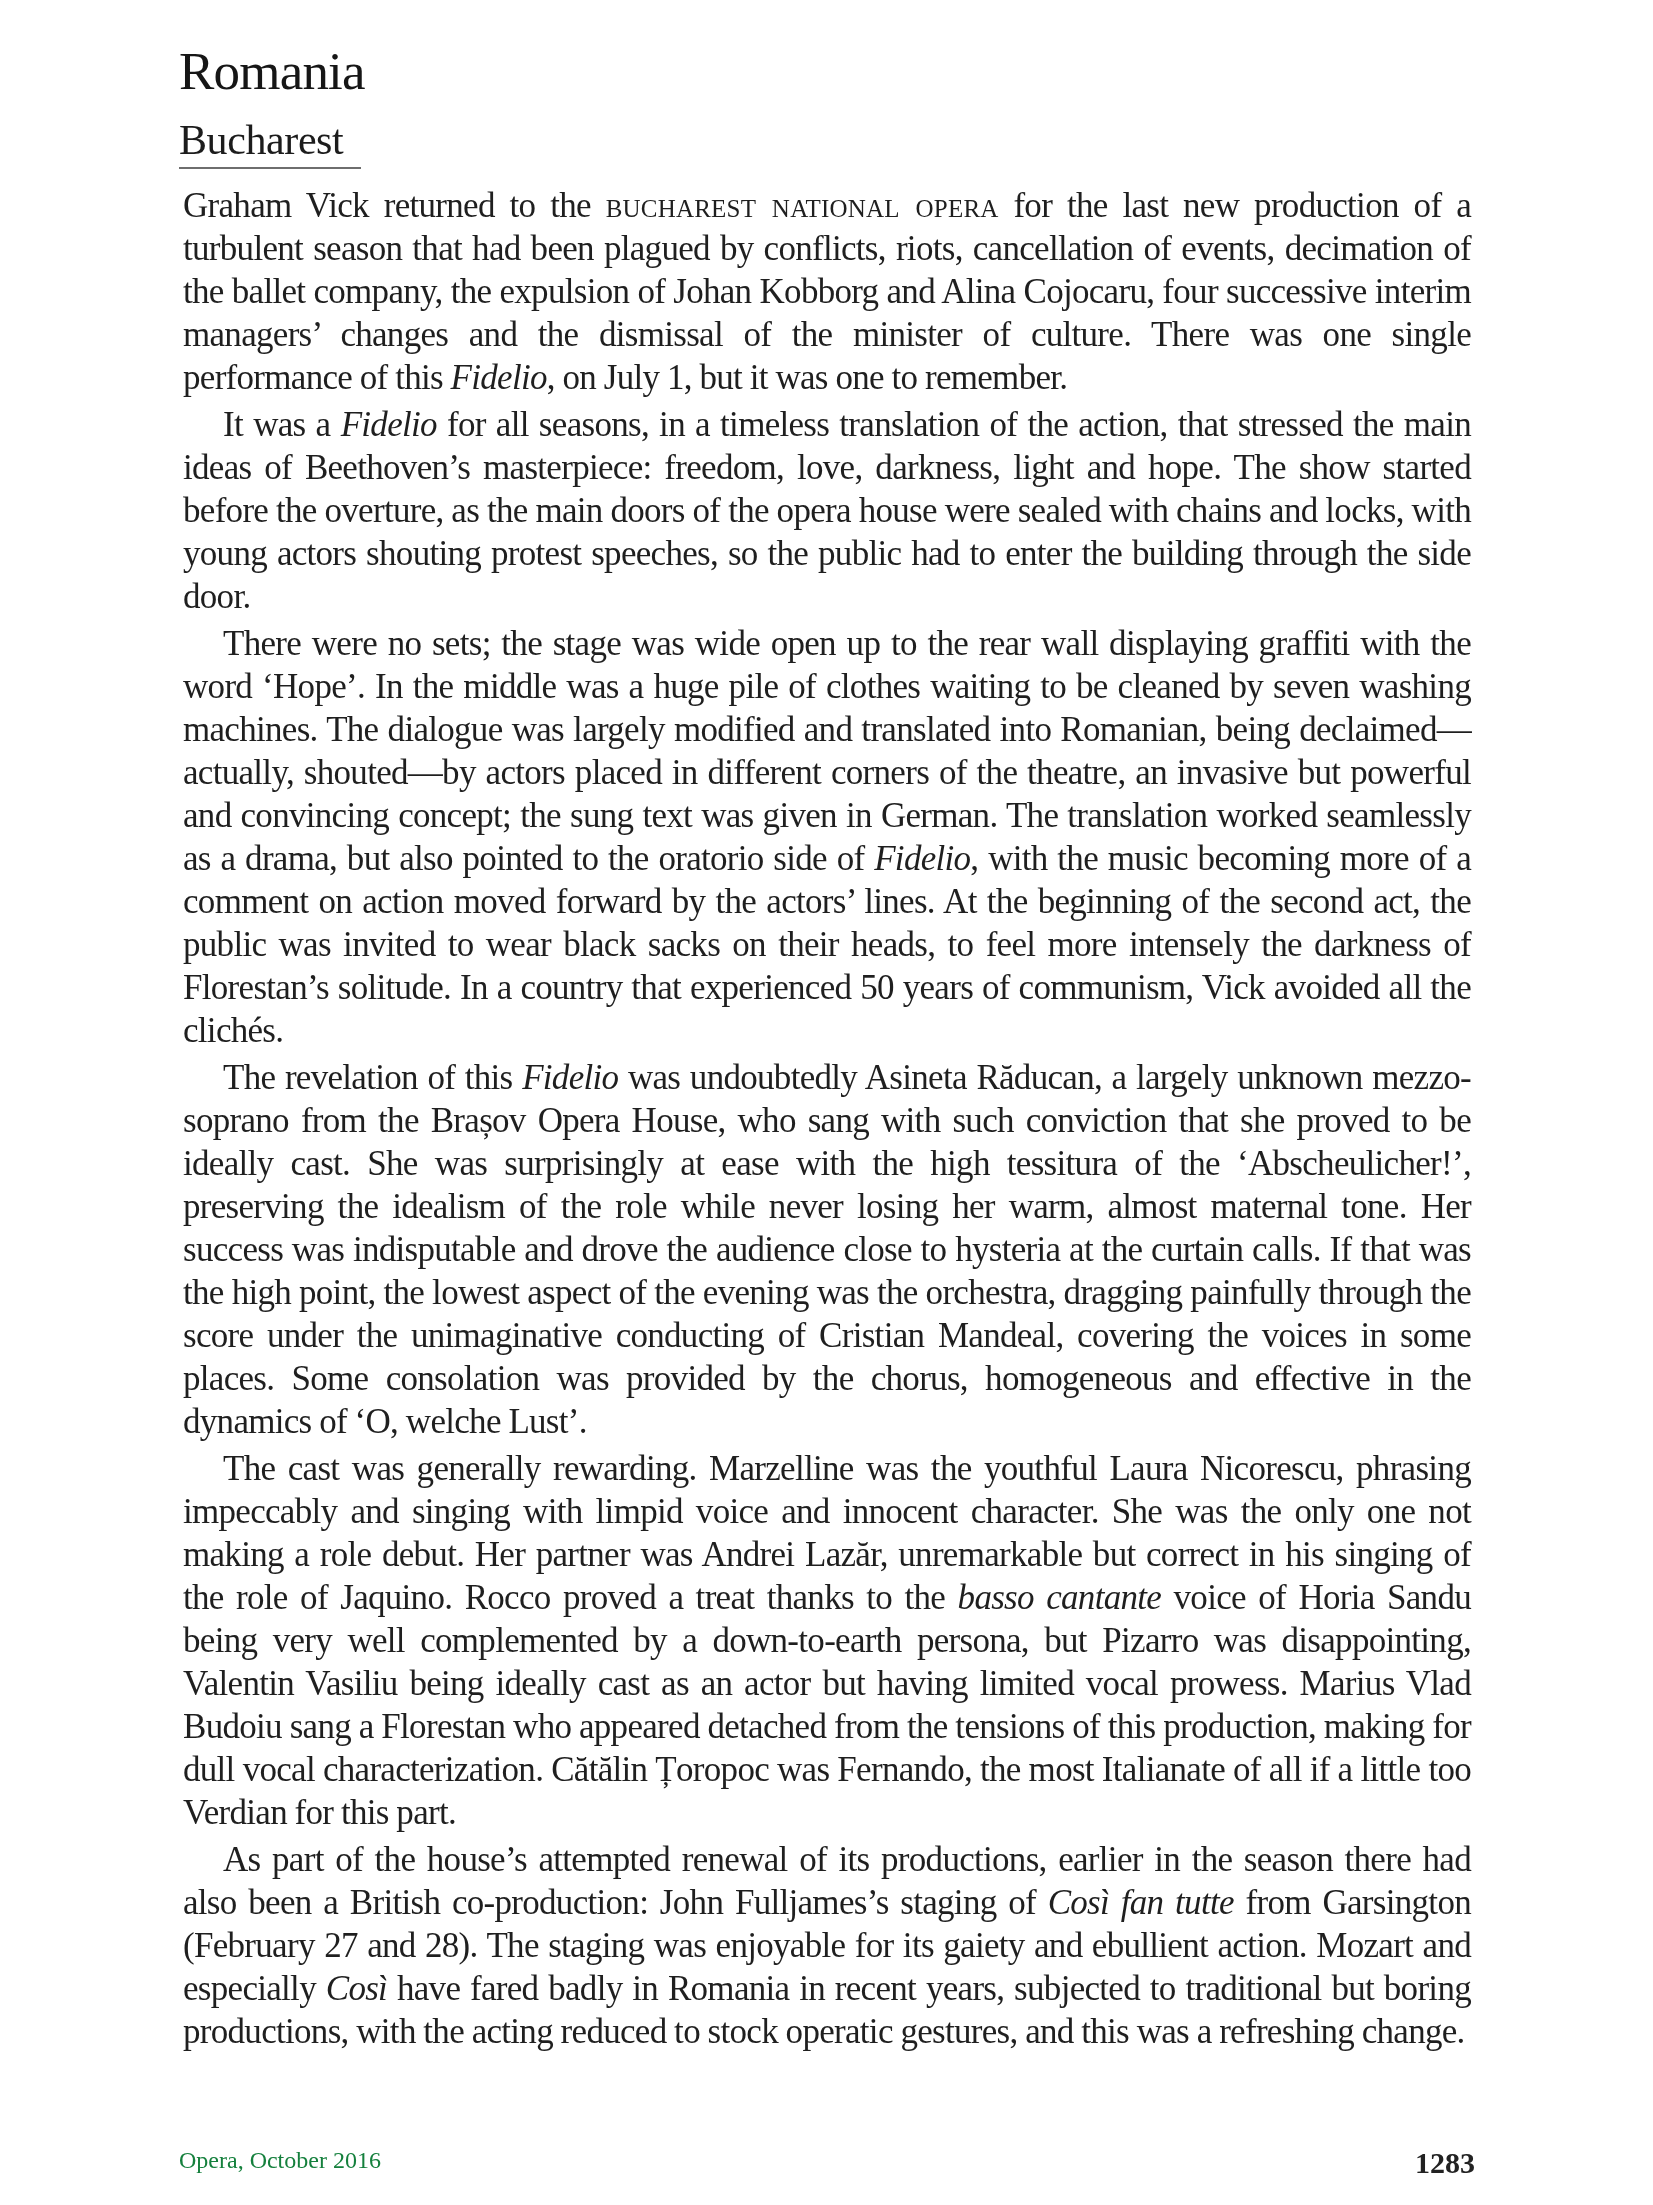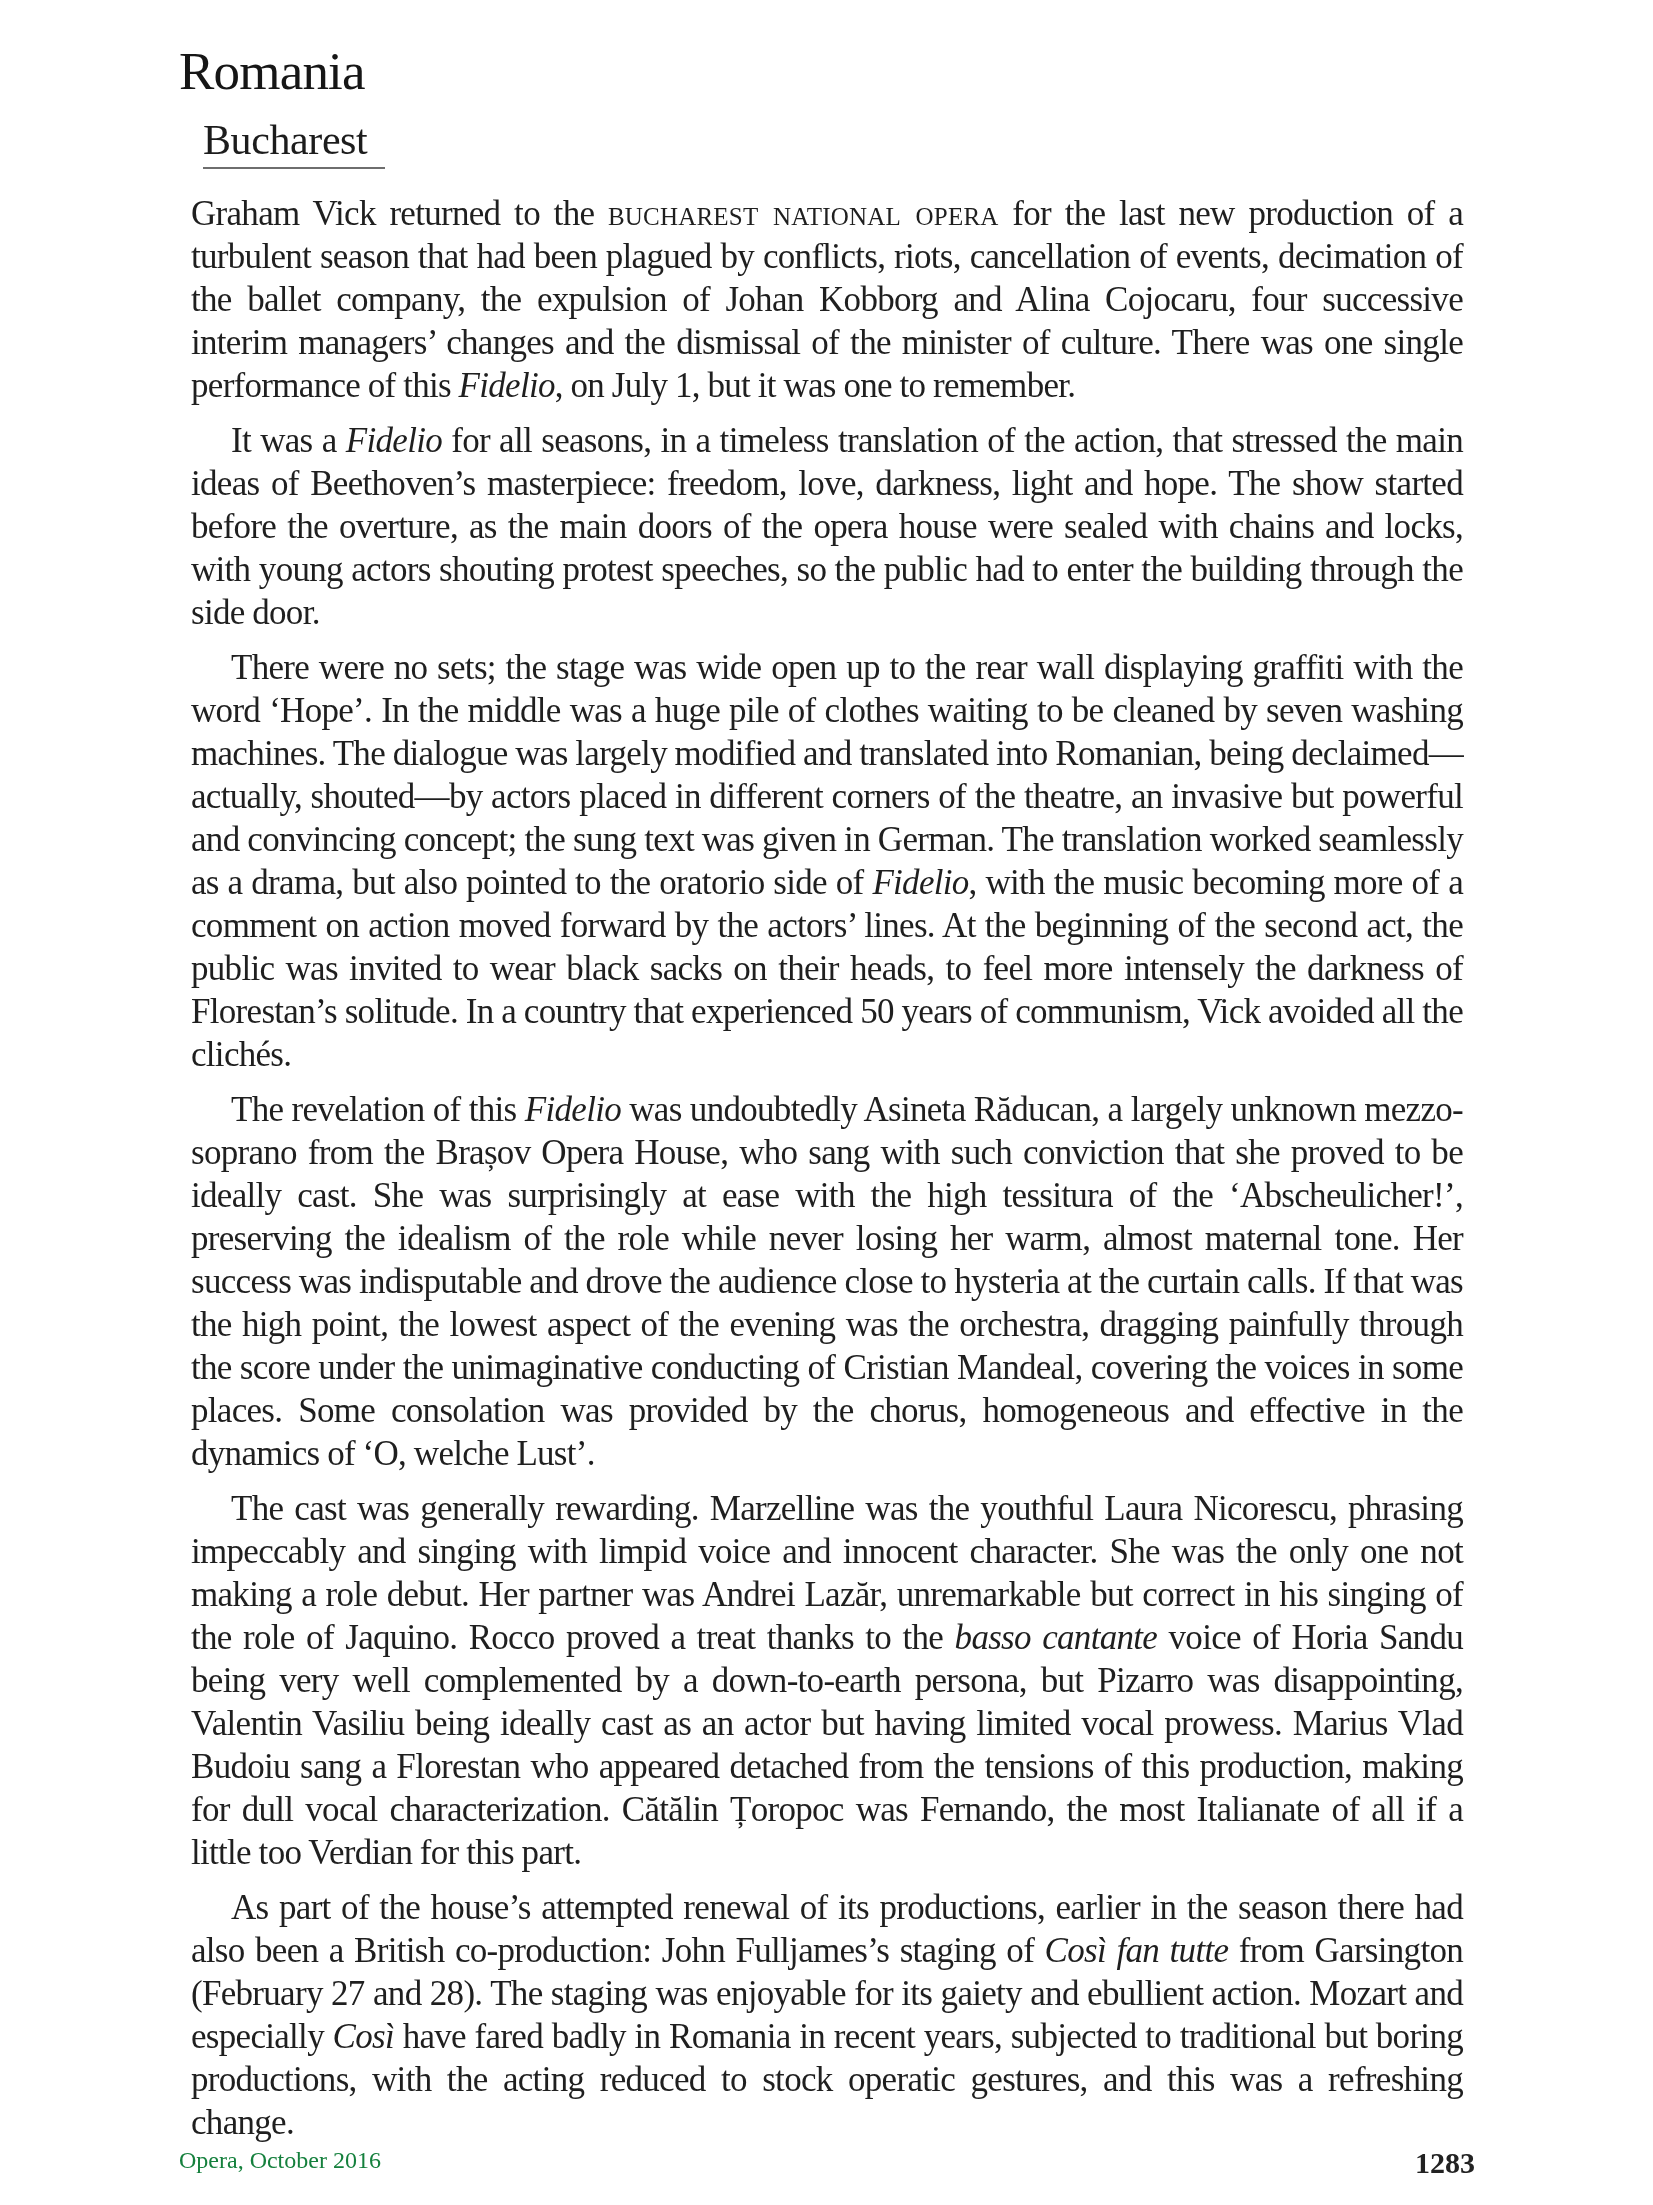--- a/index.html
+++ b/index.html
@@ -10,35 +10,35 @@
   }
   .page {
     position: absolute; left: 179px; top: 0; width: 1296px;
   }
   .country {
     position: absolute; left: 0; top: 45px;
     font-size: 53px; font-weight: normal; line-height: 1; letter-spacing: -0.8px;
     color: #161616; margin: 0;
   }
   .city-wrap {
-    position: absolute; left: 0; top: 119px; margin-left: 24px;
+    position: absolute; left: 0; top: 119px;
   }
   .city {
     font-size: 42px; line-height: 1; margin: 0; font-weight: normal; color: #1c1c1c;
     display: inline-block; letter-spacing: -0.4px;
   }
   .city-rule {
     position: absolute; left: 0; top: 48px; width: 182px; height: 2.4px; background: #6e6e6e;
   }
   .body-text {
     position: absolute; left: 0; top: 180px; width: 1296px;
     font-size: 35px; line-height: 43px;
     text-align: justify; letter-spacing: -0.7px; word-spacing: -0.4px;
   }
-  .body-text p { margin: 12px; text-indent: 0; font-family: Liberation Serif, serif; }
+  .body-text p { margin: 4px; text-indent: 0; font-family: Liberation Serif, serif; }
   .body-text p + p { text-indent: 40px; }
   .i { font-style: italic; }
   .sc { font-variant: small-caps; text-transform: lowercase; letter-spacing: 0.2px; }
   .footer-left {
     position: absolute; left: 179px; top: 2148px;
     font-size: 24px; line-height: 1; color: #15803d;
   }
   .footer-right {
     position: absolute; right: 178px; top: 2148px;
     font-size: 30px; line-height: 1; color: #222; font-weight: bold;

